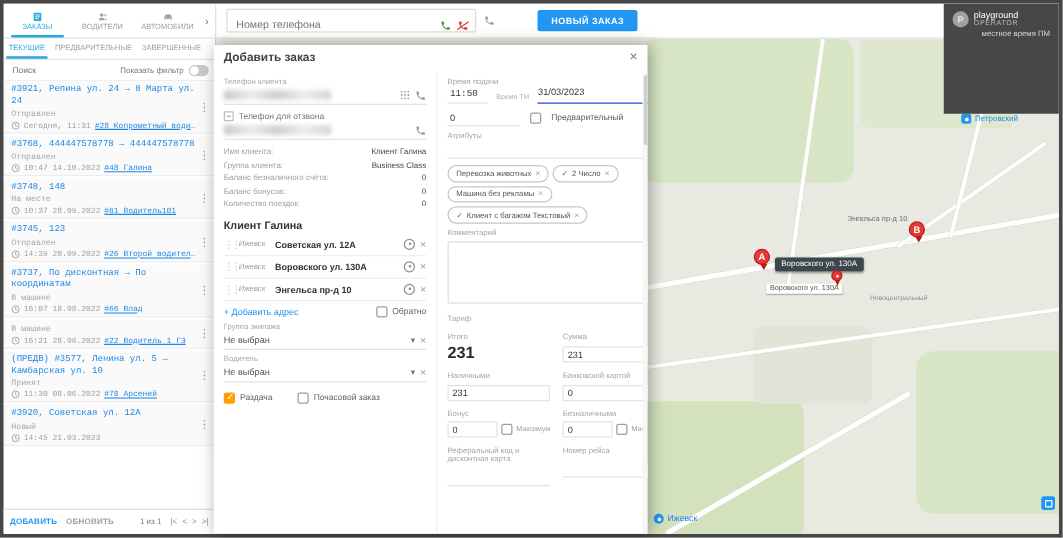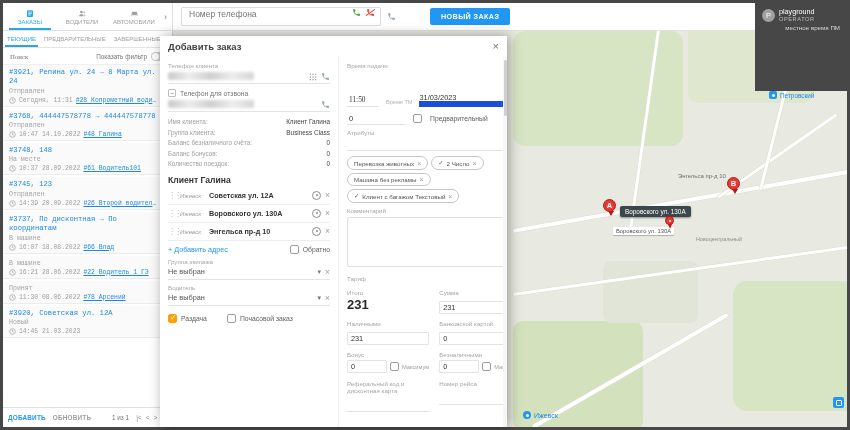--- a/index.html
+++ b/index.html
@@ -11,21 +11,21 @@
   .topbar{position:absolute;top:0;left:0;right:0;height:28px;background:#fff;
     border-bottom:1px solid #e0e0e0;display:flex;align-items:stretch;}
   .tabs{width:170px;border-right:1px solid #e0e0e0;display:flex;align-items:stretch;padding:0 1px;}
   .tab{flex:1;display:flex;flex-direction:column;align-items:center;justify-content:center;
     font-size:6px;color:#9e9e9e;position:relative;cursor:pointer;gap:1px;}
   .tab svg{display:block;}
   .tab.active{color:#29a8e0;}
   .tab.active::after{content:"";position:absolute;bottom:0;left:5px;right:5px;height:2px;background:#29a8e0;}
   .tabs-more{width:11px;display:flex;align-items:center;justify-content:center;color:#757575;font-size:9px;cursor:pointer;}
   .phonebox{margin:4px 0 4px 8px;width:200px;border:1px solid #dcdcdc;border-radius:2px;
-    display:flex;align-items:flex-start;padding:0 5px;gap:5px;background:#fff;}
+    display:flex;align-items:flex-end;padding:0 5px;gap:5px;background:#fff;}
   .phonebox input{border:0;outline:0;flex:1;min-width:0;font-size:8.5px;color:#444;
     font-family:"Liberation Sans","DejaVu Sans",sans-serif;}
   .ic-phone{color:#8fa3ad;position:relative;display:inline-flex;}
   .ic-phone.green{color:#43a047;}
   .ic-phone.red{color:#e53935;}
   .ic-phone.red::after{content:"";position:absolute;left:-1px;top:4px;width:11px;height:1.4px;
     background:#e53935;transform:rotate(-35deg);}
   .ic-phone.gray{color:#90a4ae;margin:0 0 0 6px;align-self:center;}
   .new-order-btn{margin:5px 0 5px 34px;background:#2196f3;color:#fff;border:none;border-radius:2px;
     font-size:7.2px;font-weight:bold;letter-spacing:.4px;padding:0 11px;cursor:pointer;
@@ -44,21 +44,21 @@
 
   
   .sidebar{position:absolute;top:28px;left:0;width:170px;bottom:0;background:#fff;
     border-right:1px solid #cfcfcf;display:flex;flex-direction:column;z-index:10;}
   .subtabs{display:flex;height:17px;border-bottom:1px solid #e4e4e4;}
   .subtab{padding:0 4px;font-size:6px;color:#9e9e9e;display:flex;align-items:center;position:relative;cursor:pointer;white-space:nowrap;}
   .subtab.active{color:#29a8e0;}
   .subtab.active::after{content:"";position:absolute;bottom:0;left:2px;right:2px;height:2px;background:#29a8e0;}
   .searchrow{display:flex;align-items:center;height:17px;padding:0 5px;gap:4px;border-bottom:1px solid #efefef;}
   .searchrow input{border:0;outline:0;width:42px;font-size:6.8px;color:#666;
-    font-family:Liberation Serif, serif;}
+    font-family:Liberation Sans, sans-serif;}
   .filter-label{font-size:6.4px;color:#757575;margin-left:auto;white-space:nowrap;cursor:pointer;}
   .toggle{width:16px;height:9px;border-radius:5px;background:#c9c9c9;position:relative;flex:0 0 auto;cursor:pointer;}
   .toggle::after{content:"";position:absolute;left:1px;top:1px;width:7px;height:7px;border-radius:50%;background:#fff;}
   .order-list{flex:1;overflow:hidden;}
   .card{position:relative;background:#fafafa;border-bottom:2px solid #fff;
     box-shadow:inset 0 -1px 0 #ececec;padding:3px 12px 3px 6px;cursor:pointer;font-family:Liberation Mono, monospace;}
   .card-title{color:#1e88e5;font-size:7.2px;line-height:1.3;}
   .card-status{color:#a5a5a5;font-size:6.6px;margin-top:1px;}
   .card-meta{display:flex;align-items:center;gap:3px;margin-top:2px;font-size:6.4px;color:#9e9e9e;}
   .card-time{white-space:nowrap;}
@@ -91,21 +91,21 @@
   .pin{position:absolute;width:9px;height:9px;border-radius:50%;background:#e53935;border:1px solid #b71c1c;z-index:7;cursor:pointer;}
   .pin::before{content:"";position:absolute;left:2.5px;top:2.5px;width:2px;height:2px;border-radius:50%;background:#fff;}
   .pin::after{content:"";position:absolute;top:7px;left:1.5px;border:2.5px solid transparent;border-top:5px solid #b71c1c;}
   .poi-blue{display:flex;align-items:center;gap:3px;position:absolute;color:#1e88e5;font-size:6.4px;z-index:5;cursor:pointer;}
   .poi-dot{width:8px;height:8px;border-radius:2px;background:#2196f3;position:relative;flex:0 0 auto;}
   .poi-dot::after{content:"";position:absolute;left:2.5px;top:2.5px;width:3px;height:3px;border-radius:50%;background:#fff;}
   .map-control{position:absolute;width:11px;height:11px;background:#2196f3;border-radius:2px;z-index:5;cursor:pointer;}
   .map-control::after{content:"";position:absolute;inset:2.5px;border:1px solid #fff;border-radius:1px;}
 
   
-  .dialog{position:absolute;left:157px;top:33px;width:347px;bottom:0;background:#fff;z-index:20;
+  .dialog{position:absolute;left:168px;top:33px;width:347px;bottom:0;background:#fff;z-index:20;
     box-shadow:2px 0 12px rgba(0,0,0,.35);display:flex;flex-direction:column;}
   .dlg-header{height:21px;display:flex;align-items:center;padding:0 8px;flex:0 0 auto;}
   .dlg-title{font-size:9.5px;font-weight:bold;color:#424242;}
   .dlg-close{margin-left:auto;color:#757575;font-size:11px;cursor:pointer;line-height:1;}
   .dlg-body{flex:1;display:flex;overflow:hidden;position:relative;}
   .col-left{flex:0 0 179px;padding:1px 8px 4px;border-right:1px solid #f0f0f0;}
   .col-right{flex:1;padding:1px 10px 4px 8px;}
   .dlg-scroll{position:absolute;right:0;top:0;bottom:0;width:4px;background:#f6f6f6;}
   .dlg-scroll i{display:block;width:3px;height:56px;margin:3px auto 0;background:#cfcfcf;border-radius:2px;}
   .lbl{display:block;font-size:6.2px;color:#a6a6a6;margin-top:4px;}
@@ -133,23 +133,23 @@
   .cb{width:9px;height:9px;border:1px solid #9e9e9e;border-radius:2px;flex:0 0 auto;cursor:pointer;position:relative;background:#fff;}
   .cb.checked{background:#ffa000;border-color:#ffa000;}
   .cb.checked::after{content:"✓";position:absolute;left:1px;top:-1.5px;color:#fff;font-size:8px;}
   .cb-label{font-size:6.8px;color:#616161;}
   .select-row{display:flex;align-items:center;gap:4px;border-bottom:1px solid #e3e3e3;height:15px;
     font-size:7.3px;color:#555;cursor:pointer;}
   .check-row{display:flex;align-items:center;gap:4px;margin-top:8px;}
   .check-row .gap{width:12px;}
   .time-row{display:flex;align-items:flex-end;gap:7px;}
   .time-input{width:32px;border:0;border-bottom:1px solid #e3e3e3;outline:0;font-size:7.4px;
-    color:#333;height:14px;font-family:Liberation Serif, serif;margin-top:24px;}
+    color:#333;height:14px;font-family:Liberation Mono, monospace;}
   .tm-label{font-size:5.6px;color:#b5b5b5;padding-bottom:2px;}
-  .date-box{flex:1;display:flex;align-items:center;gap:4px;border-bottom:6px solid #1d4ed8;height:14px;font-size:7.4px;color:#333;}
+  .date-box{flex:1;display:flex;gap:4px;border-bottom:1px solid #1d4ed8;height:14px;font-size:7.4px;color:#333;}
   .cal-ic{width:8px;height:8px;border:1px solid #8d8d8d;border-radius:1px;position:relative;cursor:pointer;}
   .cal-ic::before{content:"";position:absolute;top:1.5px;left:0;right:0;height:1px;background:#8d8d8d;}
   .row2{display:flex;align-items:center;gap:8px;margin-top:5px;}
   .zero-input{width:58px;border:0;border-bottom:1px solid #e3e3e3;outline:0;font-size:7.4px;color:#333;height:13px;
     font-family:"Liberation Sans","DejaVu Sans",sans-serif;}
   .chips{display:flex;flex-wrap:wrap;gap:3px;margin-top:5px;}
   .chip{display:inline-flex;align-items:center;gap:3px;border:1px solid #c6c6c6;border-radius:9px;
     padding:2px 6px;font-size:6.2px;color:#555;background:#fff;cursor:pointer;}
   .chip .chk{color:#616161;font-size:6.4px;}
   .chip .x{color:#9e9e9e;font-size:7px;}
@@ -387,20 +387,21 @@
                 <path d="M5 2.6V5l1.8 1" stroke="#9e9e9e" fill="none" stroke-width="1"></path>
               </svg>
             </span>
           <span class="card-time">16:21 28.06.2022</span>
           <a class="driver-link">#22 Водитель 1 ГЭ</a>
         </div>
         <span class="kebab">⋮</span>
       </div>
 
       <div class="card">
+        <div class="card-title">(ПРЕДВ) #3577, Ленина ул. 5 → Камбарская ул. 10</div>
         <div class="card-status">Принят</div>
         <div class="card-meta">
           <span class="clk">
               <svg width="7" height="7" viewBox="0 0 10 10">
                 <circle cx="5" cy="5" r="4" fill="none" stroke="#9e9e9e" stroke-width="1"></circle>
                 <path d="M5 2.6V5l1.8 1" stroke="#9e9e9e" fill="none" stroke-width="1"></path>
               </svg>
             </span>
           <span class="card-time">11:30 08.06.2022</span>
           <a class="driver-link">#78 Арсений</a>

